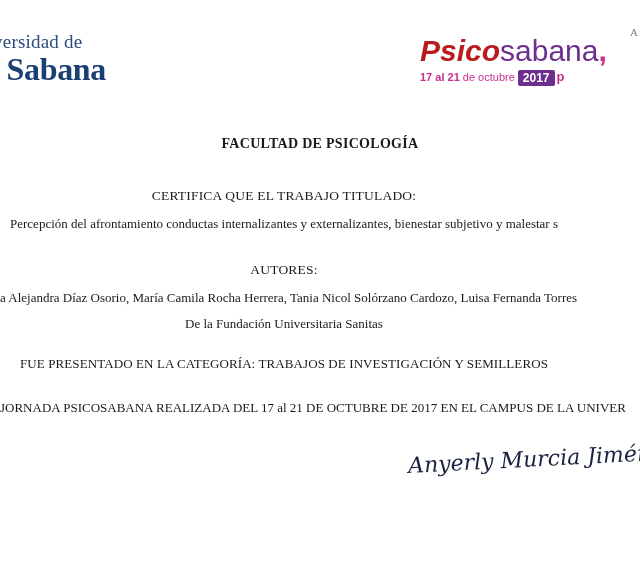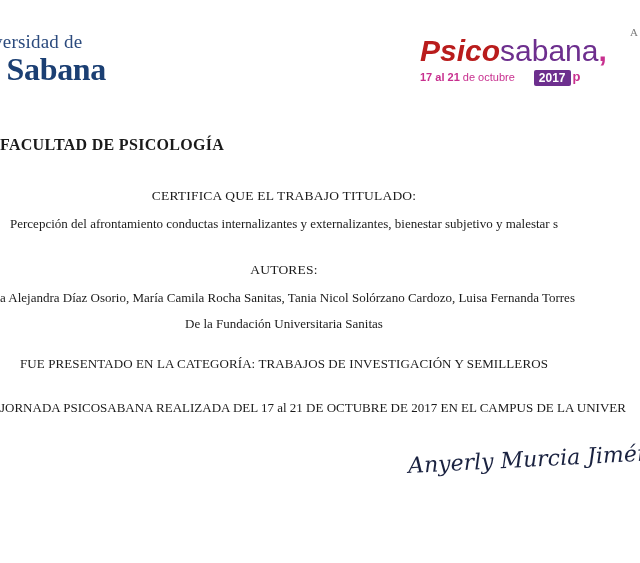--- a/index.html
+++ b/index.html
@@ -86,21 +86,21 @@
     font-weight: bold;
   }
   .logo-psico .year-badge {
     display: inline-block;
     background: #6d2f8e;
     color: #ffffff;
     font-weight: bold;
     font-size: 12px;
     padding: 1px 5px 1px 5px;
     border-radius: 2px;
-    margin-left: 19px;
+    margin-left: 3px;
     vertical-align: middle;
   }
   .logo-psico .tail {
     color: #c8308f;
     font-weight: bold;
     font-size: 13px;
     margin-left: 2px;
   }
 
   .corner-mark {
@@ -110,22 +110,22 @@
     font-size: 11px;
     color: #7a7a7a;
   }
 
   
   .doc-title {
     position: absolute;
     top: 136px;
     left: 0;
     width: 640px;
-    text-align: left;
-    font-size: 16px;
+    text-align: center;
+    font-size: 14px;
     font-weight: bold;
     letter-spacing: 0.3px;
   }
 
   .line-block {
     position: absolute;
     left: 0;
     width: 568px;
     text-align: center;
     font-size: 13.5px;
@@ -214,21 +214,21 @@
 
   <div class="corner-mark">A</div>
 </div>
 
 <div class="doc-title">FACULTAD DE PSICOLOGÍA</div>
 
 <div class="line-block row-certifica">CERTIFICA QUE EL TRABAJO TITULADO:</div>
 <div class="line-block row-trabajo">Percepción del afrontamiento conductas internalizantes y externalizantes, bienestar subjetivo y malestar s</div>
 
 <div class="line-block row-autores">AUTORES:</div>
-<div class="line-block row-names">a Alejandra Díaz Osorio, María Camila Rocha Sanitas, Tania Nicol Solórzano Cardozo, Luisa Fernanda Torres</div>
+<div class="line-block row-names">a Alejandra Díaz Osorio, María Camila Rocha Herrera, Tania Nicol Solórzano Cardozo, Luisa Fernanda Torres</div>
 <div class="line-block row-funda">De la Fundación Universitaria Sanitas</div>
 
 <div class="line-block row-categoria">FUE PRESENTADO EN LA CATEGORÍA: TRABAJOS DE INVESTIGACIÓN Y SEMILLEROS</div>
 <div class="line-block row-jornada">JORNADA PSICOSABANA REALIZADA DEL 17 al 21  DE OCTUBRE DE 2017 EN EL CAMPUS DE LA UNIVER</div>
 
 <div class="sig-area">
 
 
   <div class="sig-col sig-right">
     <div class="sig-img">

